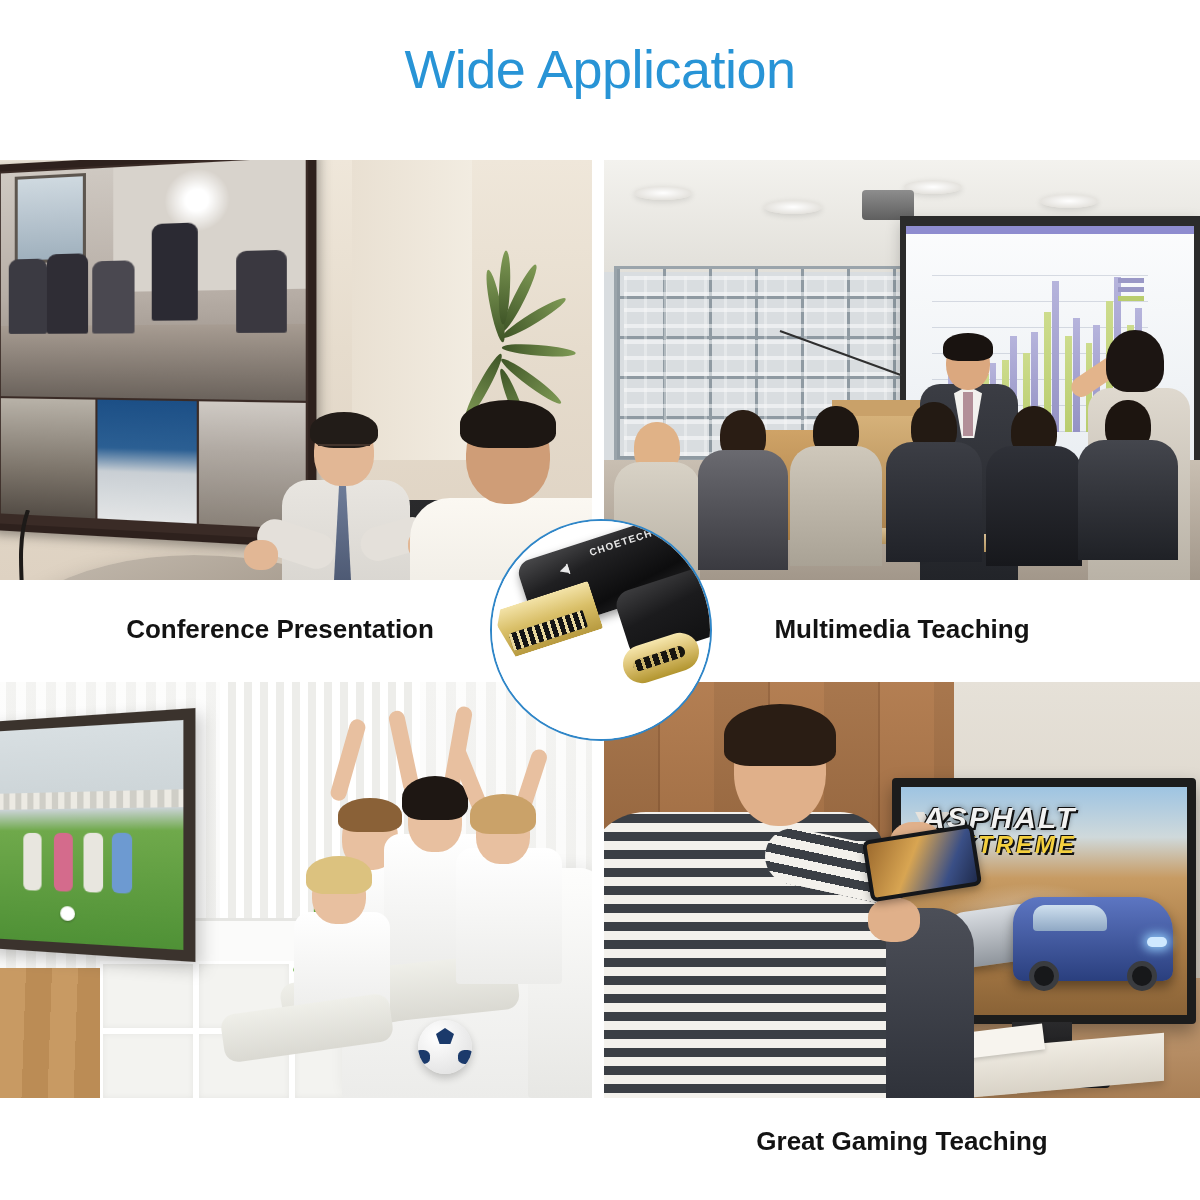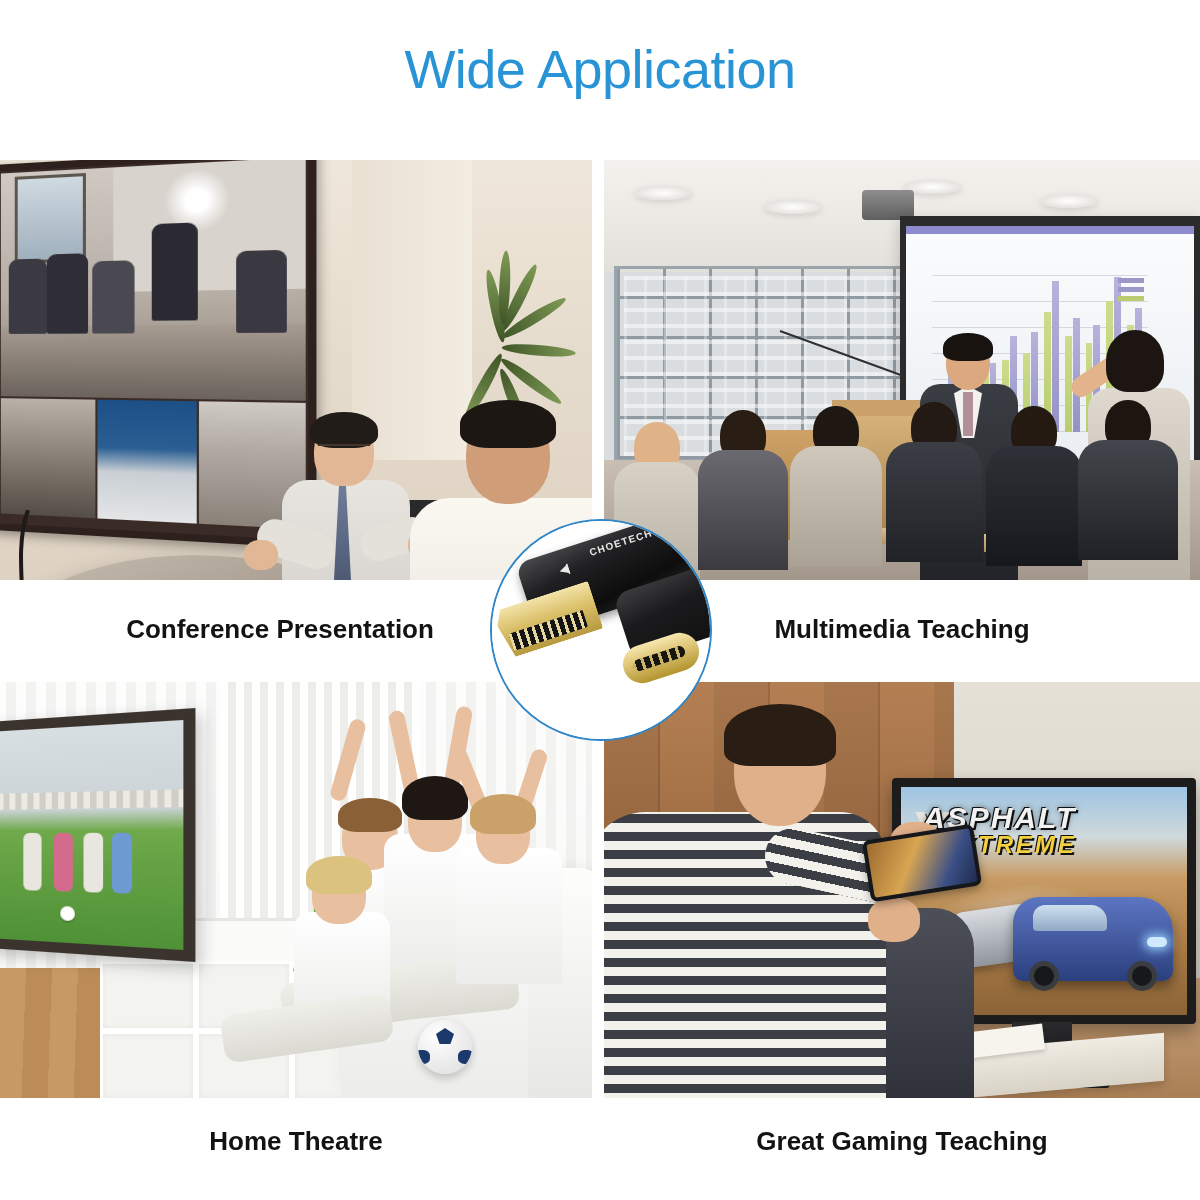--- a/index.html
+++ b/index.html
@@ -643,16 +643,15 @@
       </div>
       <div class="usbc">
         <div class="shell"></div>
         <div class="slot"></div>
       </div>
     </div>
   </div>
 
   <div class="caption c-tr">Multimedia Teaching</div>
   <div class="caption c-tl">Conference Presentation</div>
-  <div class="caption c-bl">Home Theatre</div>
   <div class="caption c-br">Great Gaming Teaching</div>
 
 </div>
 
 </body></html>

